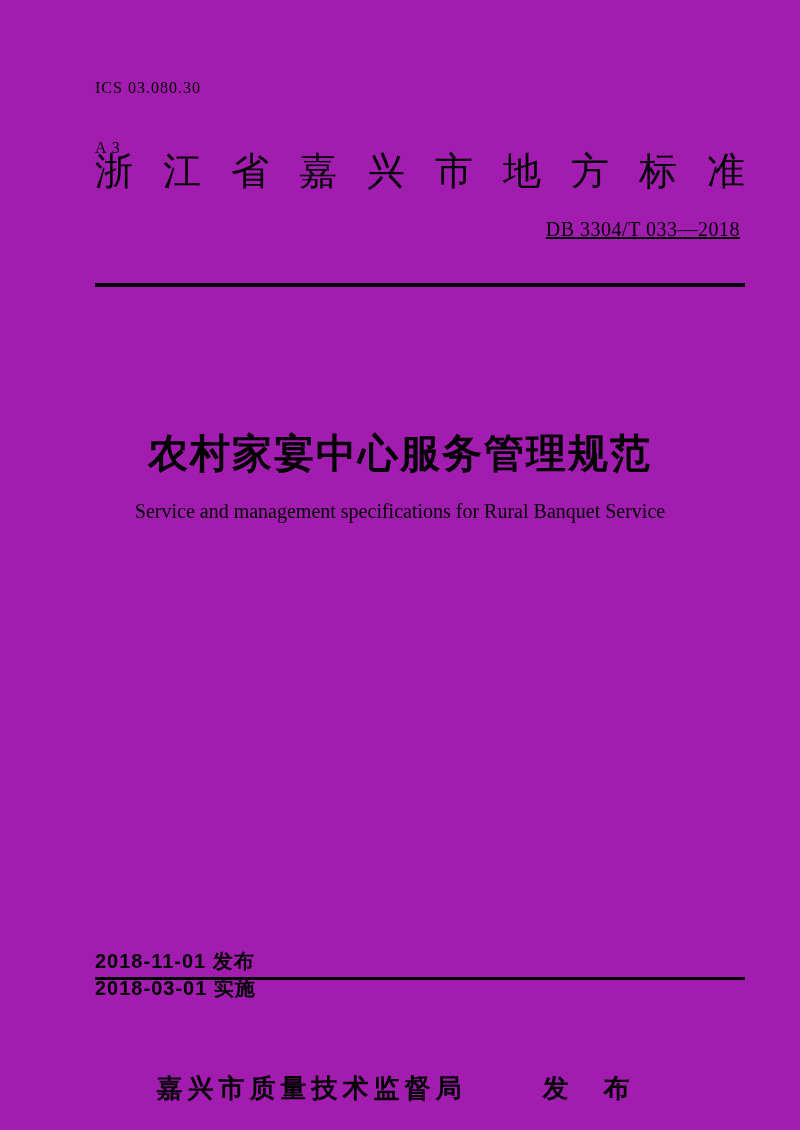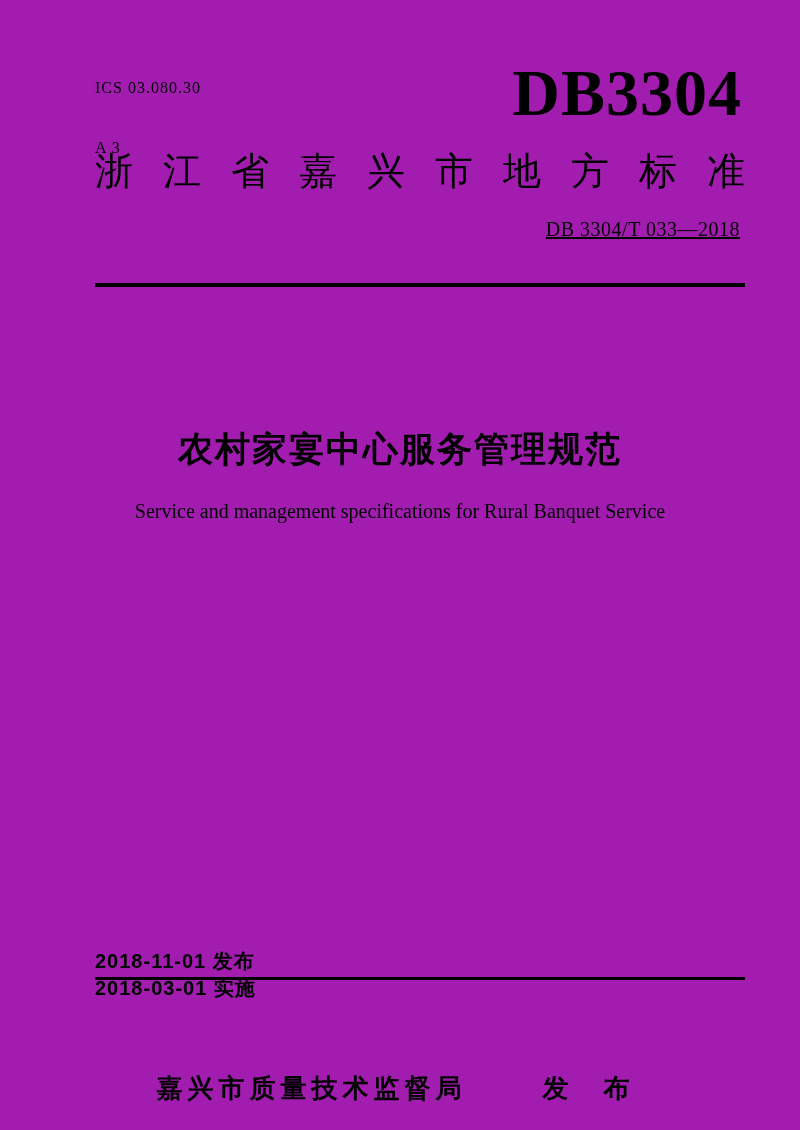--- a/index.html
+++ b/index.html
@@ -60,21 +60,21 @@
   }
   .rule-top { top: 283px; height: 4px; }
   .rule-bottom { top: 977px; height: 3px; }
   .title-cn {
     position: absolute;
     left: 0;
     top: 426px;
     width: 100%;
     margin: 0;
     text-align: center;
-    font-size: 35px;
+    font-size: 40px;
     font-weight: bold;
     letter-spacing: 2px;
   }
   .title-en {
     position: absolute;
     left: 0;
     top: 500px;
     width: 100%;
     text-align: center;
     font-family: "Liberation Serif", serif;
@@ -110,21 +110,20 @@
 </head>
 <body>
 
 <div class="page">
 
   <div class="ics-block">
     <div>ICS 03.080.30</div>
     <div>A 3</div>
   </div>
 
-  <div class="db-logo">DB3304</div>
 
   <div class="header-title">
       <span>浙</span>
       <span>江</span>
       <span>省</span>
       <span>嘉</span>
       <span>兴</span>
       <span>市</span>
       <span>地</span>
       <span>方</span>

